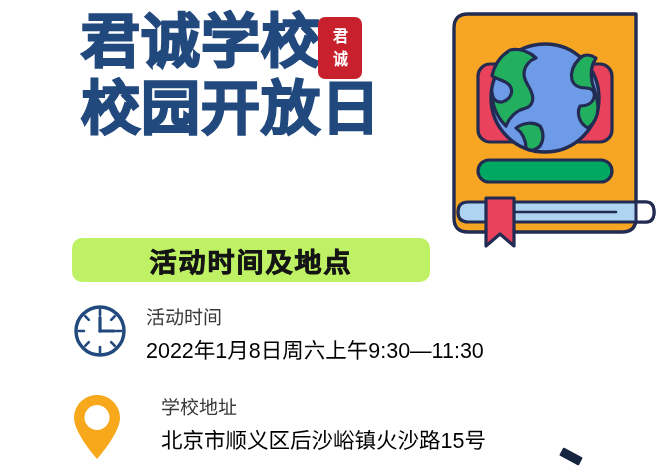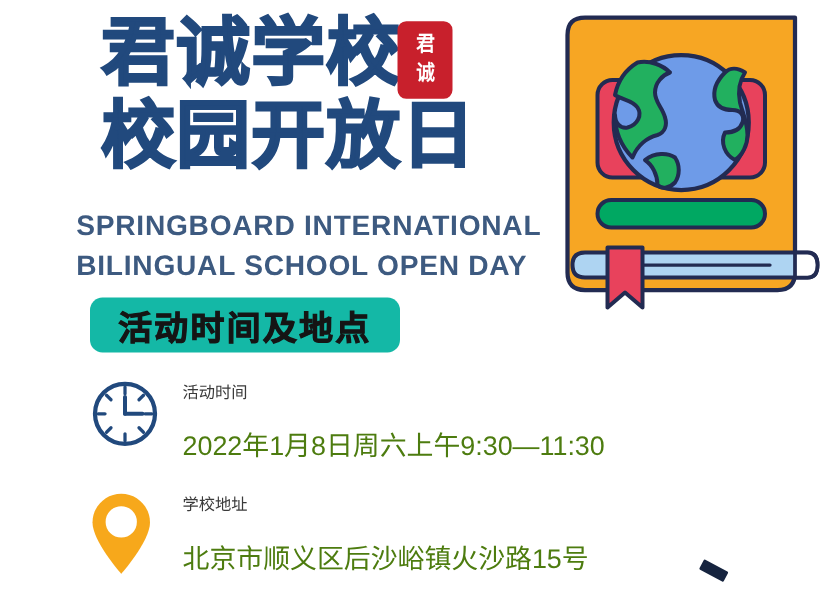--- a/index.html
+++ b/index.html
@@ -88,68 +88,68 @@
     letter-spacing: 0.6px;
     line-height: 1.42;
     white-space: nowrap;
   }
 
   
   .pill {
     position: absolute;
     left: 72px;
     top: 238px;
-    width: 248px;
+    width: 358px;
     height: 44px;
-    background: #14b8a6;
+    background: #bef264;
     border-radius: 10px;
     display: flex;
     align-items: center;
     justify-content: center;
   }
   .pill-text {
     color: #151515;
     font-size: 27px;
     font-weight: 900;
     letter-spacing: 2px;
     -webkit-text-stroke: 0.8px #151515;
   }
 
   
   .info-row {
     position: absolute;
     display: flex;
     align-items: flex-start;
   }
   .info-row-time { left: 72px; top: 303px; }
-  .info-row-addr { left: 72px; top: 393px; }
+  .info-row-addr { left: 72px; top: 393px; gap: 15px; }
 
   .info-icon {
     width: 56px;
     flex: 0 0 56px;
     display: flex;
     justify-content: flex-start;
     align-items: flex-start;
   }
   .info-text {
     margin-left: 18px;
     padding-top: 2px;
   }
   .info-label {
     color: #3A3A3A;
-    font-size: 13px;
+    font-size: 19px;
     line-height: 1.35;
     font-weight: 400;
     white-space: nowrap;
   }
   .info-value {
-    color: #4d7c0f;
+    color: #000000;
     font-size: 21.5px;
     line-height: 1.45;
-    margin-top: 19px;
+    margin-top: 5px;
     font-weight: 400;
     white-space: nowrap;
   }
 
   
   .book-illustration {
     position: absolute;
     left: 440px;
     top: 6px;
     width: 226px;
@@ -176,24 +176,20 @@
   <div class="title-block">
     <div class="title-line title-line-1">君诚学校</div>
     <div class="title-line title-line-2">校园开放日</div>
   </div>
 
   <div class="seal">
     <span class="seal-char">君</span>
     <span class="seal-char">诚</span>
   </div>
 
-  <div class="subtitle">
-    <div>SPRINGBOARD INTERNATIONAL</div>
-    <div>BILINGUAL SCHOOL OPEN DAY</div>
-  </div>
 
   <div class="pill">
     <span class="pill-text">活动时间及地点</span>
   </div>
 
   <div class="info-row info-row-time">
     <div class="info-icon">
       <svg width="56" height="56" viewBox="0 0 56 56" aria-hidden="true">
         <circle cx="28" cy="28" r="24" fill="none" stroke="#21497D" stroke-width="3.4"></circle>
         <g stroke="#21497D" stroke-width="2.6" stroke-linecap="round">

